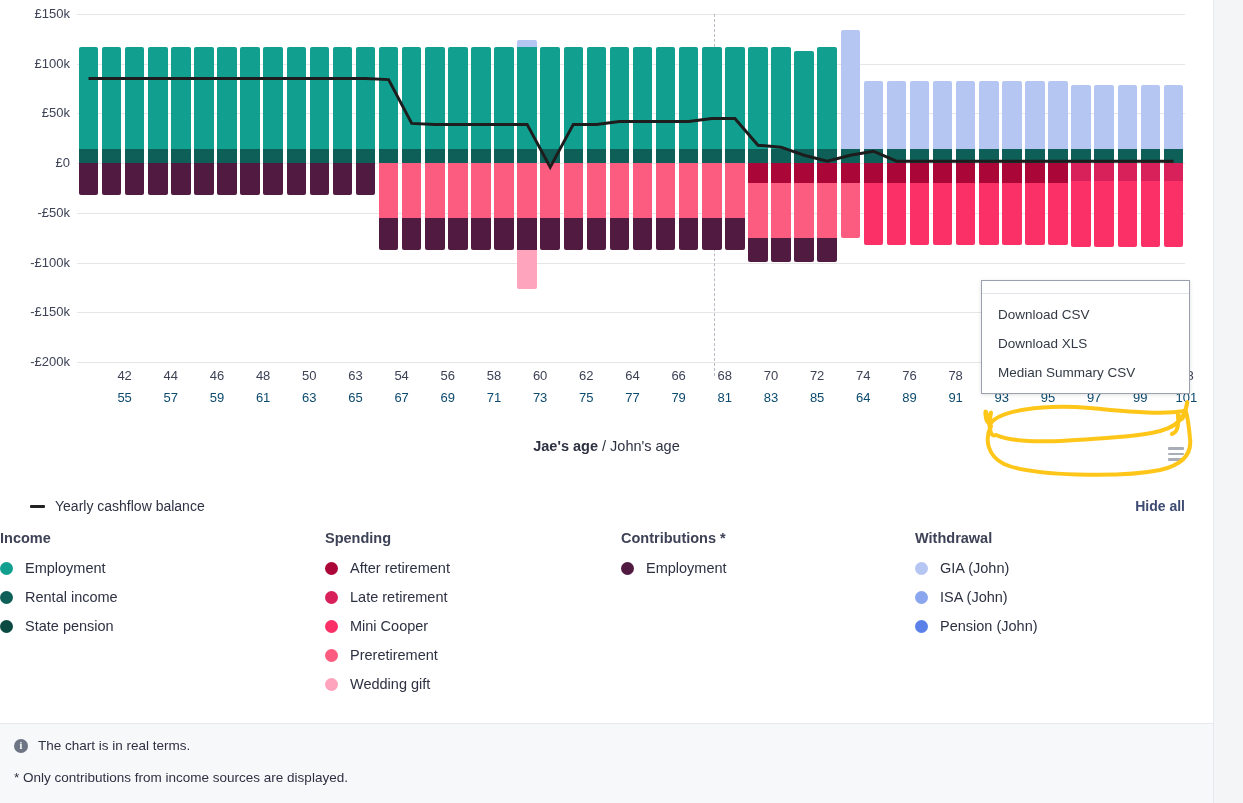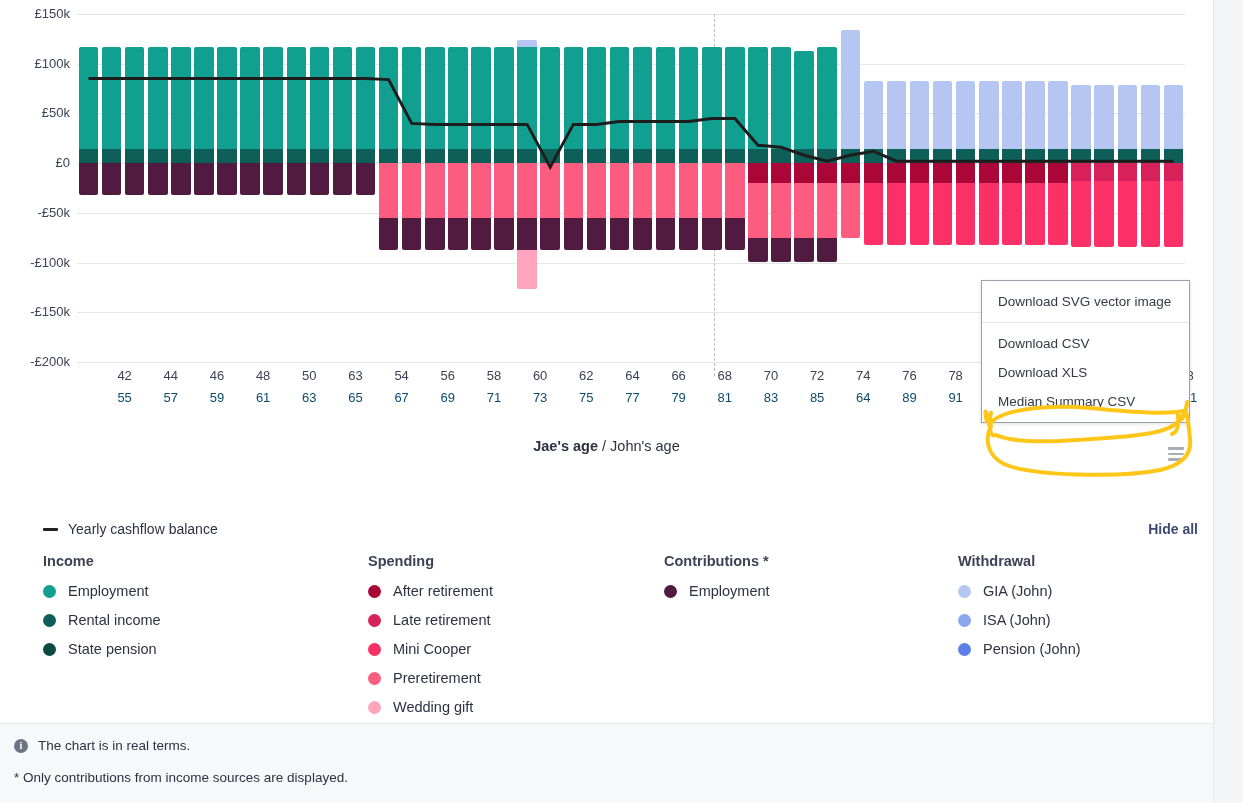--- a/index.html
+++ b/index.html
@@ -76,30 +76,30 @@
   .hamburger {
     position: absolute; left: 1164px; top: 443px; width: 24px; height: 22px;
     display: flex; flex-direction: column; justify-content: center;
     gap: 3px; align-items: center; cursor: pointer; z-index: 41;
   }
   .hamburger i { display: block; width: 16px; height: 2.5px; background: #a8adb8; border-radius: 1px; }
 
   .annot { position: absolute; left: 960px; top: 268px; z-index: 50; pointer-events: none; }
 
   
-  .legend { position: absolute; left: 13px; top: 492px; width: 1213px; height: 230px; margin-top: 23px; }
+  .legend { position: absolute; left: 0; top: 492px; width: 1213px; height: 230px; }
   .legend-top { position: absolute; left: 30px; top: 6px; display: flex; align-items: center; gap: 10px; }
   .line-swatch { display: inline-block; width: 15px; height: 3px; background: #222; border-radius: 1px; }
   .legend-top-label { font-size: 14px; color: #2d3142; }
   .hide-all {
     position: absolute; right: 28px; top: 6px; font-size: 14px;
     color: #3d4a72; font-weight: 700; cursor: pointer;
   }
   .legend-cols { position: absolute; left: 0; top: 38px; width: 1213px; display: flex; }
-  .legend-col { padding-left: 30px; }
+  .legend-col { }
   .legend-col:nth-child(1) { width: 325px; }
   .legend-col:nth-child(2) { width: 296px; }
   .legend-col:nth-child(3) { width: 294px; }
   .legend-col:nth-child(4) { width: 298px; }
   .legend-head {
     font-size: 14.5px; font-weight: 700; color: #3d4256; margin-bottom: 14px;
   }
   .legend-item {
     display: flex; align-items: center; gap: 12px; margin-bottom: 13px; cursor: pointer;
   }
@@ -490,21 +490,20 @@
         <div class="xtick second" style="left: 1050.29px;">99</div>
         <div class="xtick first" style="left: 1096.46px;">88</div>
         <div class="xtick second" style="left: 1096.46px;">101</div>
       </div>
 
     <div class="axis-title">
       <b>Jae's age</b><span>&nbsp;</span><span>/</span><span>&nbsp;</span><span>John's age</span>
     </div>
 
     <div class="ctx-menu" id="ctxMenu">
-        <div class="ctx-item">Download SVG vector image</div>
         <div class="ctx-sep"></div>
         <div class="ctx-item">Download CSV</div>
         <div class="ctx-item">Download XLS</div>
         <div class="ctx-item">Median Summary CSV</div>
       </div>
 
     <div class="hamburger">
       <i></i>
         <i></i>
         <i></i>

